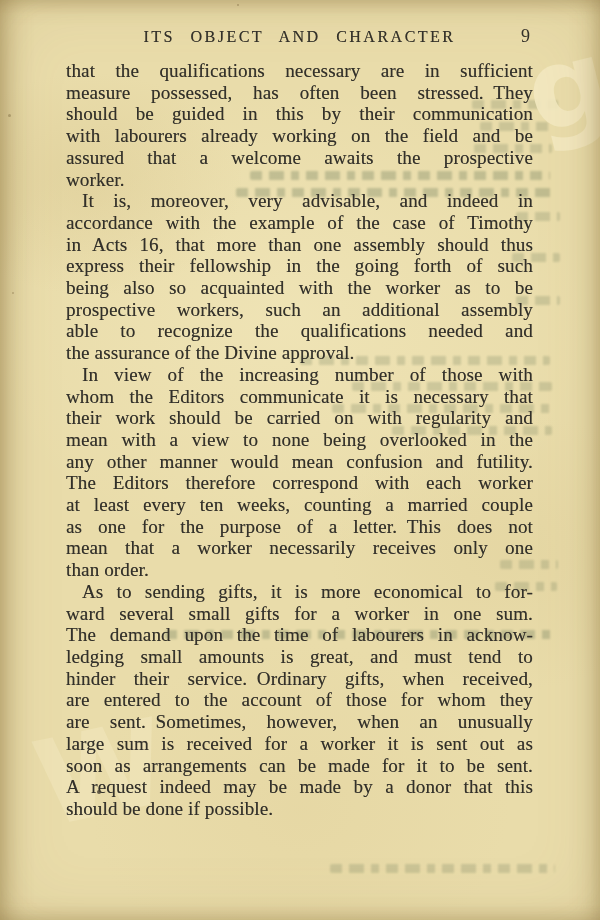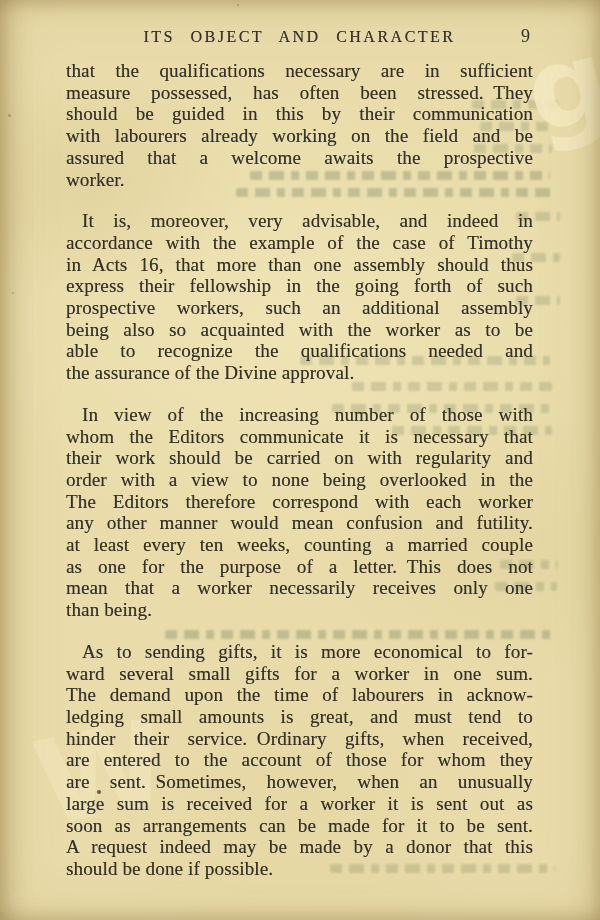--- a/index.html
+++ b/index.html
@@ -38,21 +38,21 @@
   .page-num { position:absolute; right:3px; top:0; font-size:18px; }
   .body-text {
     position:absolute; left:66px; width:467px; top:60px;
     font-size:19px; line-height:21.7px; color:var(--ink);
     text-shadow:0.2px 0.2px 0.4px rgba(50,46,38,0.5);
     letter-spacing:0.15px;
   }
   .paragraph { margin:0; }
   .line { text-align:justify; text-align-last:justify; white-space:normal; }
   .line.last { text-align-last:left; }
-  .line.indent { text-indent:16px;margin-top:20px; }
+  .line.indent { text-indent:16px; }
   
   .ghost {
     position:absolute; height:9px; border-radius:2px;
     filter:blur(1.2px); opacity:0.28; pointer-events:none;
     background:repeating-linear-gradient(90deg,
       #7f8a66 0 12px, transparent 12px 19px,
       #7f8a66 19px 34px, transparent 34px 41px,
       #7f8a66 41px 49px, transparent 49px 56px);
   }
   .ghost.strong { opacity:0.38; }
@@ -103,36 +103,36 @@
         <div class="line">should be guided in this by their communication</div>
         <div class="line">with labourers already working on the field and be</div>
         <div class="line">assured that a welcome awaits the prospective</div>
         <div class="line last">worker.</div>
       </div>
       <div class="paragraph">
         <div class="line indent">It is, moreover, very advisable, and indeed in</div>
         <div class="line">accordance with the example of the case of Timothy</div>
         <div class="line">in Acts 16, that more than one assembly should thus</div>
         <div class="line">express their fellowship in the going forth of such</div>
+        <div class="line">being also so acquainted with the worker as to be</div>
         <div class="line">prospective workers, such an additional assembly</div>
-        <div class="line">being also so acquainted with the worker as to be</div>
         <div class="line">able to recognize the qualifications needed and</div>
         <div class="line last">the assurance of the Divine approval.</div>
       </div>
       <div class="paragraph">
         <div class="line indent">In view of the increasing number of those with</div>
         <div class="line">whom the Editors communicate it is necessary that</div>
         <div class="line">their work should be carried on with regularity and</div>
-        <div class="line">order with a view to none being overlooked in the</div>
+        <div class="line">mean with a view to none being overlooked in the</div>
+        <div class="line">any other manner would mean confusion and futility.</div>
         <div class="line">The Editors therefore correspond with each worker</div>
-        <div class="line">any other manner would mean confusion and futility.</div>
         <div class="line">at least every ten weeks, counting a married couple</div>
         <div class="line">as one for the purpose of a letter. This does not</div>
         <div class="line">mean that a worker necessarily receives only one</div>
-        <div class="line last">than being.</div>
+        <div class="line last">than order.</div>
       </div>
       <div class="paragraph">
         <div class="line indent">As to sending gifts, it is more economical to for-</div>
         <div class="line">ward several small gifts for a worker in one sum.</div>
         <div class="line">The demand upon the time of labourers in acknow-</div>
         <div class="line">ledging small amounts is great, and must tend to</div>
         <div class="line">hinder their service. Ordinary gifts, when received,</div>
         <div class="line">are entered to the account of those for whom they</div>
         <div class="line">are sent. Sometimes, however, when an unusually</div>
         <div class="line">large sum is received for a worker it is sent out as</div>

